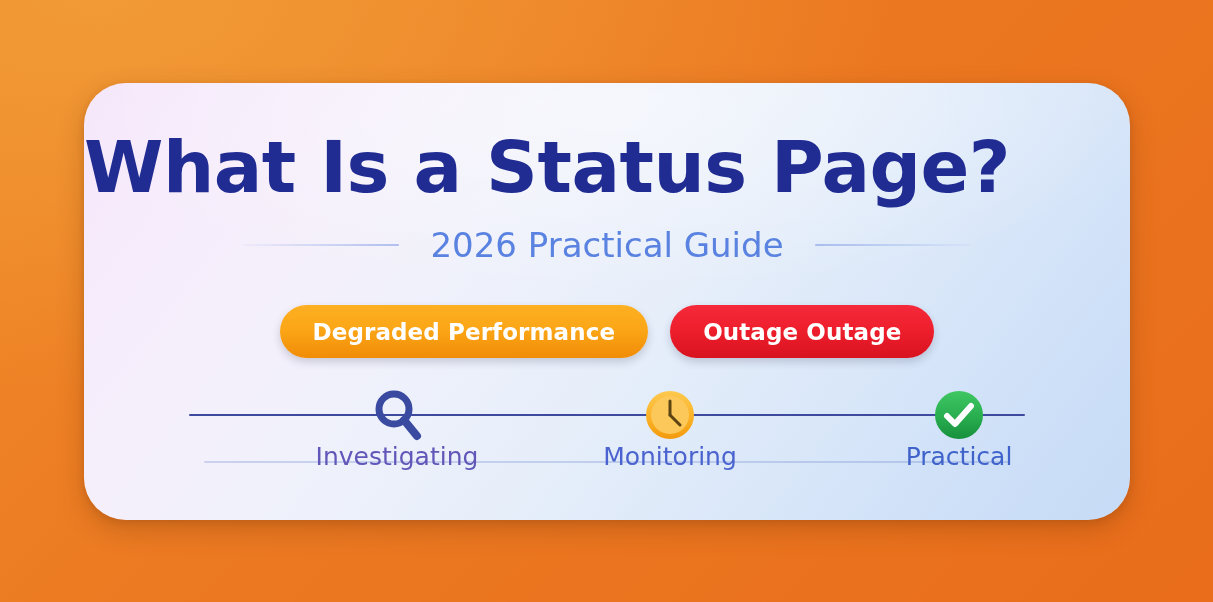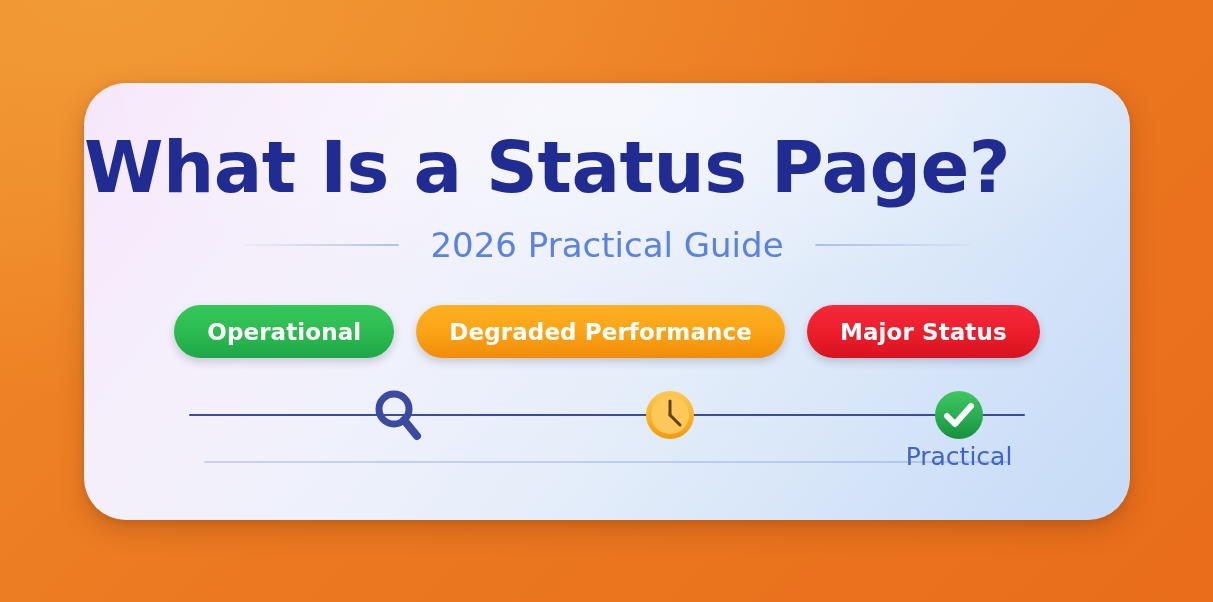--- a/index.html
+++ b/index.html
@@ -209,66 +209,65 @@
 
     <div id="title">What Is a Status Page?</div>
 
     <div id="subtitle-row">
       <div class="sub-rule left"></div>
       <div id="subtitle">2026 Practical Guide</div>
       <div class="sub-rule right"></div>
     </div>
 
     <div id="badges">
-      <div class="badge operational">
-        <span>Operational</span>
-      </div>
       <div class="badge degraded">
         <span>Degraded Performance</span>
       </div>
       <div class="badge outage">
-        <span>Major Status</span>
+        <span>Outage Outage</span>
       </div>
     </div>
 
     <div id="timeline">
 
       <div id="timeline-track"></div>
       <div id="label-track"></div>
 
       <div class="step step-1 investigating">
         <div class="icon-wrap">
           <span class="icon-pad" style="position: relative;">
             <svg width="54" height="58" viewBox="0 0 54 58" aria-hidden="true">
               <rect x="0" y="20" width="54" height="20" fill="#efe9f8" opacity="0.0"></rect>
               <circle cx="24" cy="23" r="15" fill="none" stroke="#3a4aa0" stroke-width="7"></circle>
               <line x1="34" y1="34" x2="47" y2="50" stroke="#3a4aa0" stroke-width="8" stroke-linecap="round"></line>
             </svg>
           </span>
         </div>
+        <span class="step-label" style="position: relative;">Investigating</span>
       </div>
 
       <div class="step step-2 monitoring">
         <div class="icon-wrap">
           <span class="icon-pad" style="position: relative;">
             <svg width="52" height="52" viewBox="0 0 52 52" aria-hidden="true">
               <defs>
                 <linearGradient id="clockGrad" x1="0" y1="0" x2="0" y2="1">
                   <stop offset="0%" stop-color="#fdc94e"></stop>
                   <stop offset="55%" stop-color="#fbb226"></stop>
                   <stop offset="100%" stop-color="#f39a0d"></stop>
                 </linearGradient>
               </defs>
               <circle cx="26" cy="26" r="24" fill="url(#clockGrad)"></circle>
               <circle cx="26" cy="26" r="19" fill="#fdc85a"></circle>
               <line x1="26" y1="26" x2="26" y2="12" stroke="#5d4412" stroke-width="3" stroke-linecap="round"></line>
               <line x1="26" y1="26" x2="36" y2="36" stroke="#5d4412" stroke-width="3" stroke-linecap="round"></line>
             </svg>
           </span>
         </div>
+        <span class="step-label" style="position: relative;">Monitoring</span>
       </div>
 
       <div class="step step-3 resolved">
         <div class="icon-wrap">
           <span class="icon-pad" style="position: relative;">
             <svg width="52" height="52" viewBox="0 0 52 52" aria-hidden="true">
               <defs>
                 <linearGradient id="checkGrad" x1="0" y1="0" x2="0" y2="1">
                   <stop offset="0%" stop-color="#3fc763"></stop>
                   <stop offset="55%" stop-color="#28ad4f"></stop>

